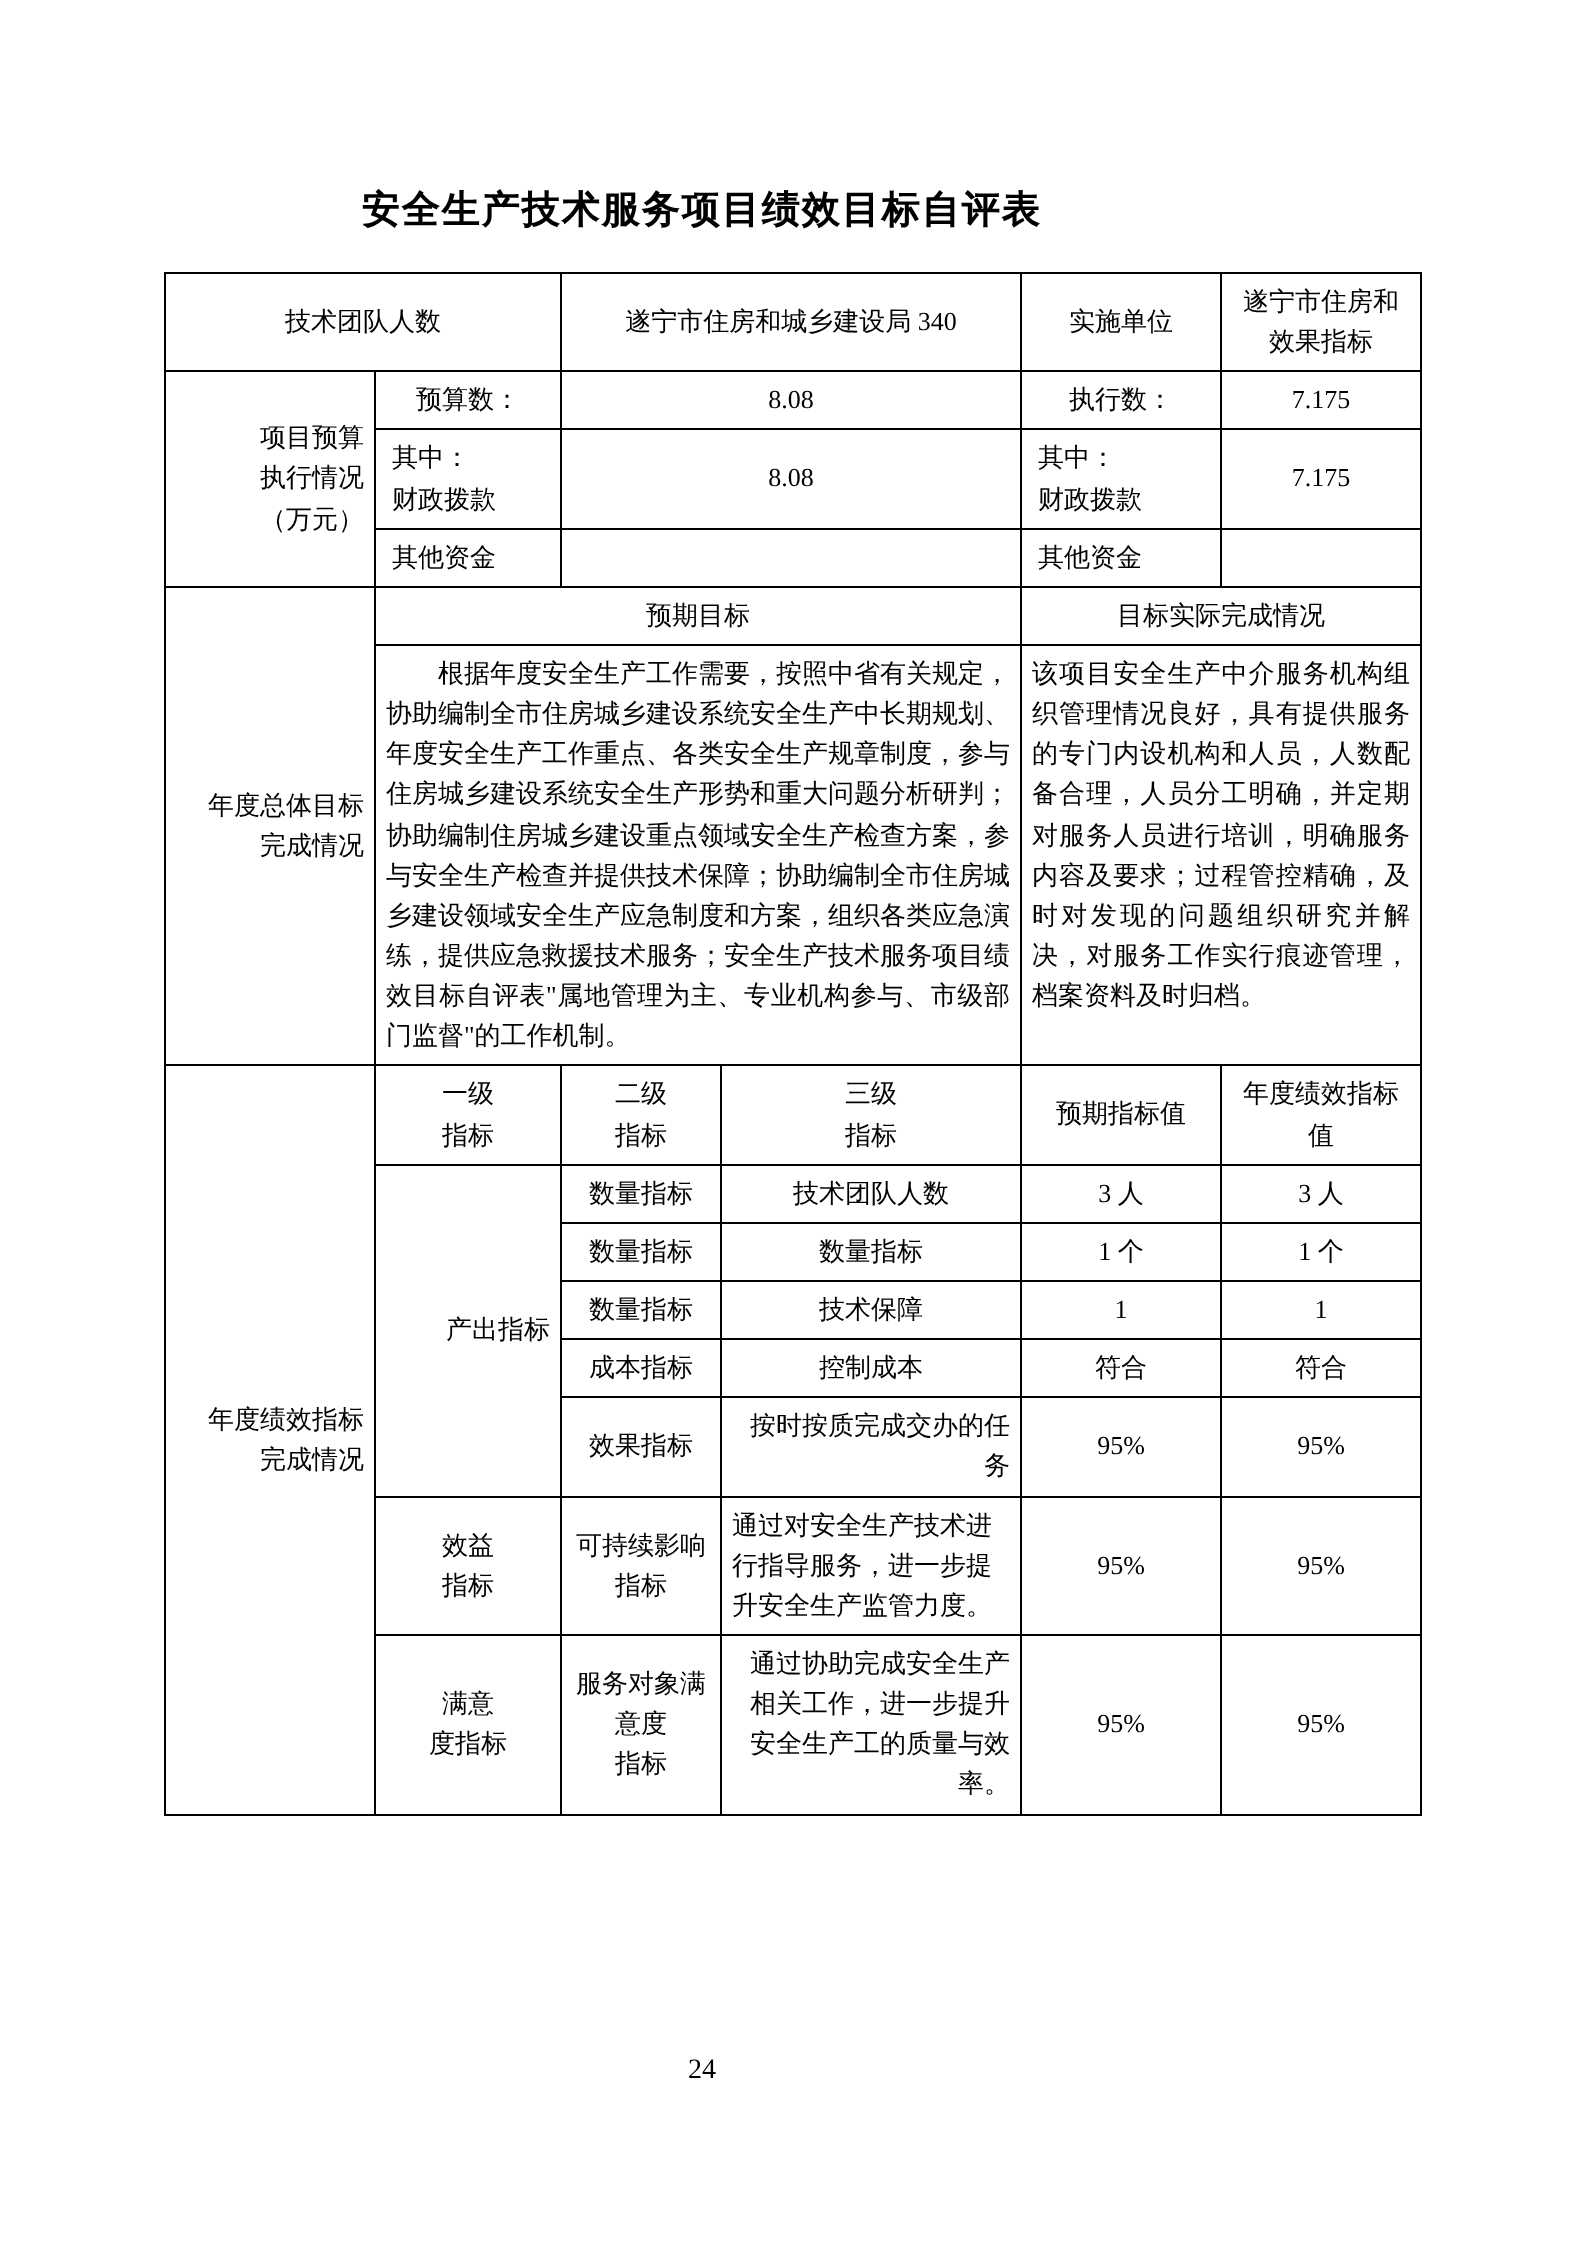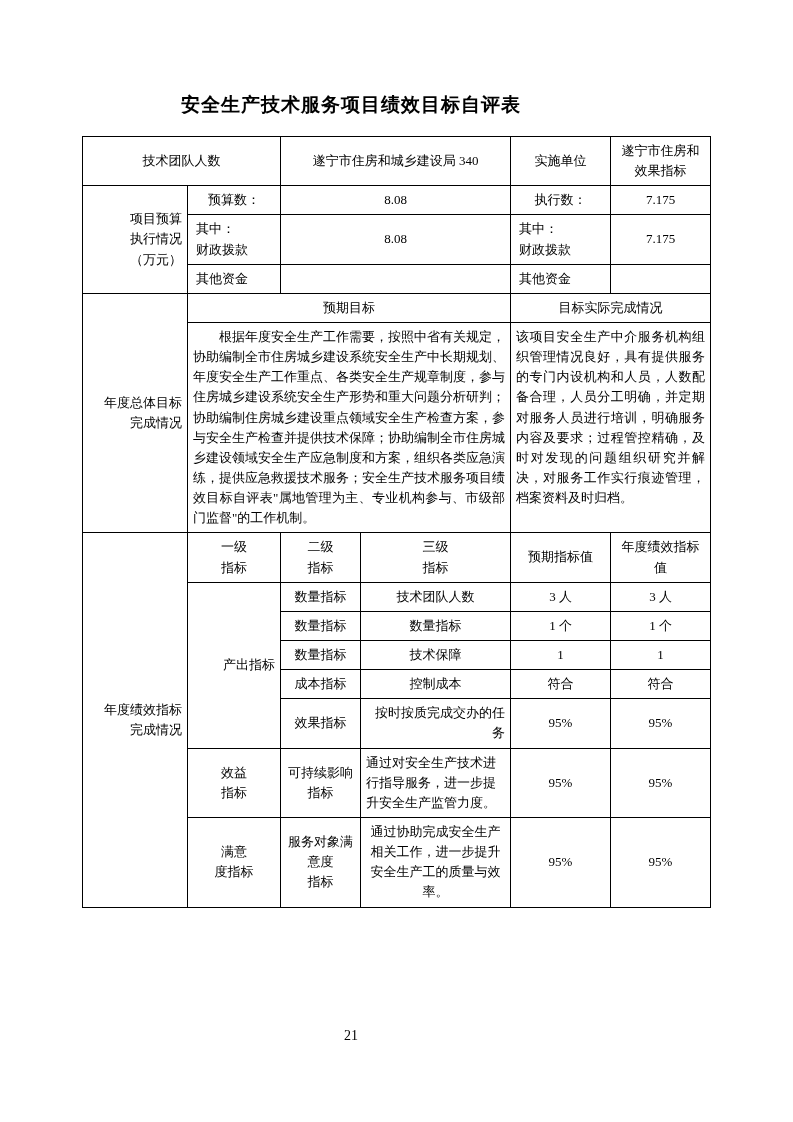--- a/index.html
+++ b/index.html
@@ -185,21 +185,21 @@
       <td class="ctr">95%</td>
       <td class="ctr">95%</td>
     </tr>
 
     <tr>
       <td class="ctr two-line" style="white-space:pre-line">满意
 度指标</td>
       <td class="ctr two-line" style="white-space:pre-line">服务对象满
 意度
 指标</td>
-      <td class="just-noind" style="text-align:center">通过协助完成安全生产相关工作，进一步提升安全生产工的质量与效率。</td>
+      <td class="just-noind" style="text-align:right">通过协助完成安全生产相关工作，进一步提升安全生产工的质量与效率。</td>
       <td class="ctr">95%</td>
       <td class="ctr">95%</td>
     </tr>
   </tbody>
     </table>
 
-  <div class="page-no">21</div>
+  <div class="page-no">24</div>
 </div>
 
 </body></html>

